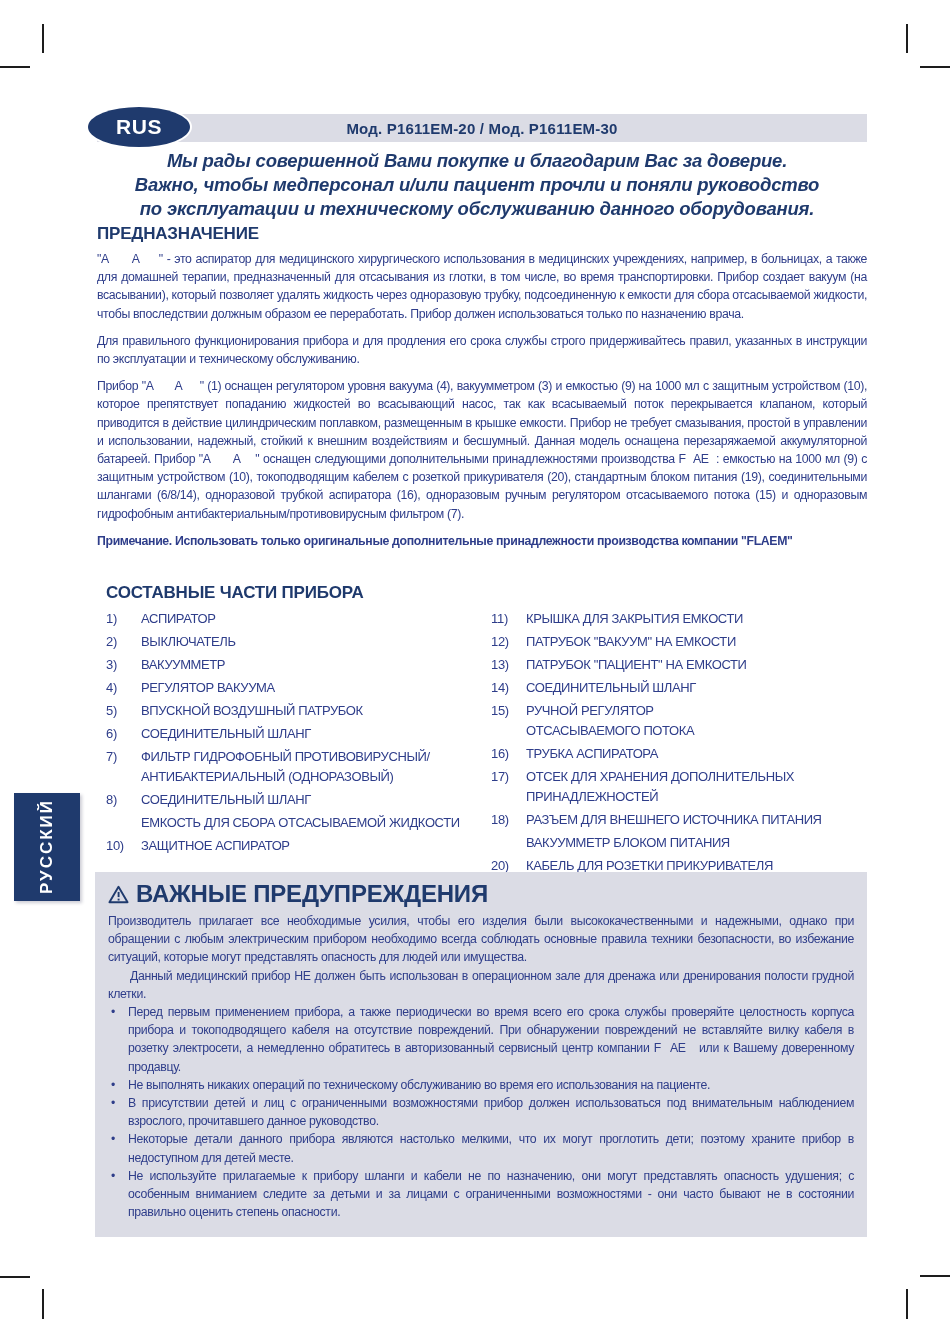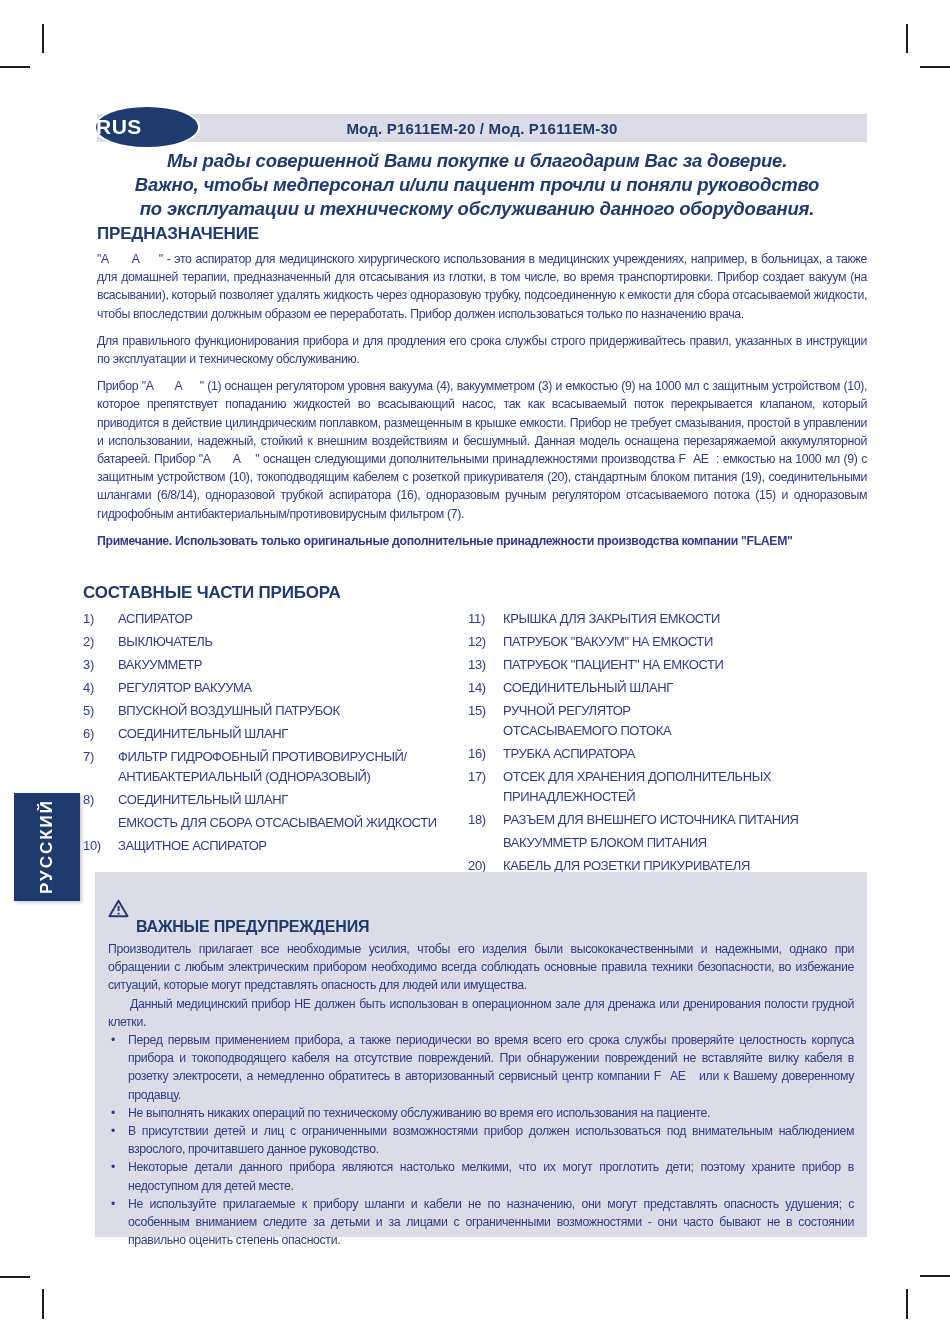--- a/index.html
+++ b/index.html
@@ -26,23 +26,23 @@
     writing-mode:vertical-rl; transform:rotate(180deg);
     color:#fff; font-weight:bold; font-size:17px; letter-spacing:2px;
   }
   
   .header-bar{
     position:absolute; left:97px; top:114px; width:770px; height:28px;
     background:var(--panel-bg); display:flex; align-items:center; justify-content:center;
   }
   .header-title{font-weight:bold; font-size:15px; color:var(--navy); letter-spacing:.2px;}
   .rus-badge{
-    position:absolute; left:96px; top:107px; width:102px; height:40px;
+    position:absolute; left:88px; top:107px; width:102px; height:40px;
     background:var(--navy); border-radius:50%;
-    display:flex; align-items:center; justify-content:flex-start;
+    display:flex; align-items:center; justify-content:center;
     box-shadow:0 0 0 2px #fff;
   }
   .rus-badge span{color:#fff; font-weight:bold; font-size:21px; letter-spacing:.5px;}
   
   .intro{
     position:absolute; left:92px; top:149px; width:770px;
     text-align:center; font-style:italic; font-weight:600;
     font-size:18.5px; line-height:24px; color:var(--navy); letter-spacing:-0.2px;
   }
   
@@ -50,39 +50,39 @@
     color:var(--text-blue); text-align:justify;}
   h2.sec{
     margin:0 0 6px 0; font-size:17px; font-weight:bold; color:var(--navy);
     letter-spacing:-0.2px;
   }
   
   .purpose{position:absolute; left:97px; top:224px; width:770px;}
   .purpose p{margin:0 0 9px 0;}
   .purpose p.note{font-weight:bold; margin:0;}
   
-  .components{position:absolute; left:83px; top:583px; width:770px;}
+  .components{position:absolute; left:106px; top:583px; width:770px;}
   .comp-cols{display:flex;}
   .comp-col{width:50%;}
   .comp-item{display:flex; margin-bottom:3px;}
   .comp-num{
     flex:none; width:35px; font-size:13px; line-height:20px;
     color:var(--text-blue); letter-spacing:-0.3px;
   }
   .comp-label{
     font-size:13px; line-height:20px; color:var(--text-blue);
     letter-spacing:-0.4px; white-space:pre-line;
   }
   
   .warnings{
     position:absolute; left:95px; top:872px; width:772px; height:365px;
     background:var(--panel-bg); box-sizing:border-box; padding:8px 13px 10px 13px;
   }
   .warn-head{display:flex; align-items:center; gap:7px; margin-bottom:4px;}
-  .warn-head .title{font-size:16px; font-weight:bold; color:var(--navy); letter-spacing:-0.2px;margin-top:38px;}
+  .warn-head .title{font-size:24px; font-weight:bold; color:var(--navy); letter-spacing:-0.2px;}
   .warn-icon{flex:none;}
   .warnings p{margin:0;}
   .warn-bold{font-weight:normal; text-indent:22px; margin:0;}
   .bullet{display:flex;}
   .bullet .dot{flex:none; width:17px; padding-left:3px; color:var(--text-blue);
     font-size:12.3px; line-height:18.2px;}
   .bullet .btext{flex:1;}
 </style>
 </head>
 <body>

